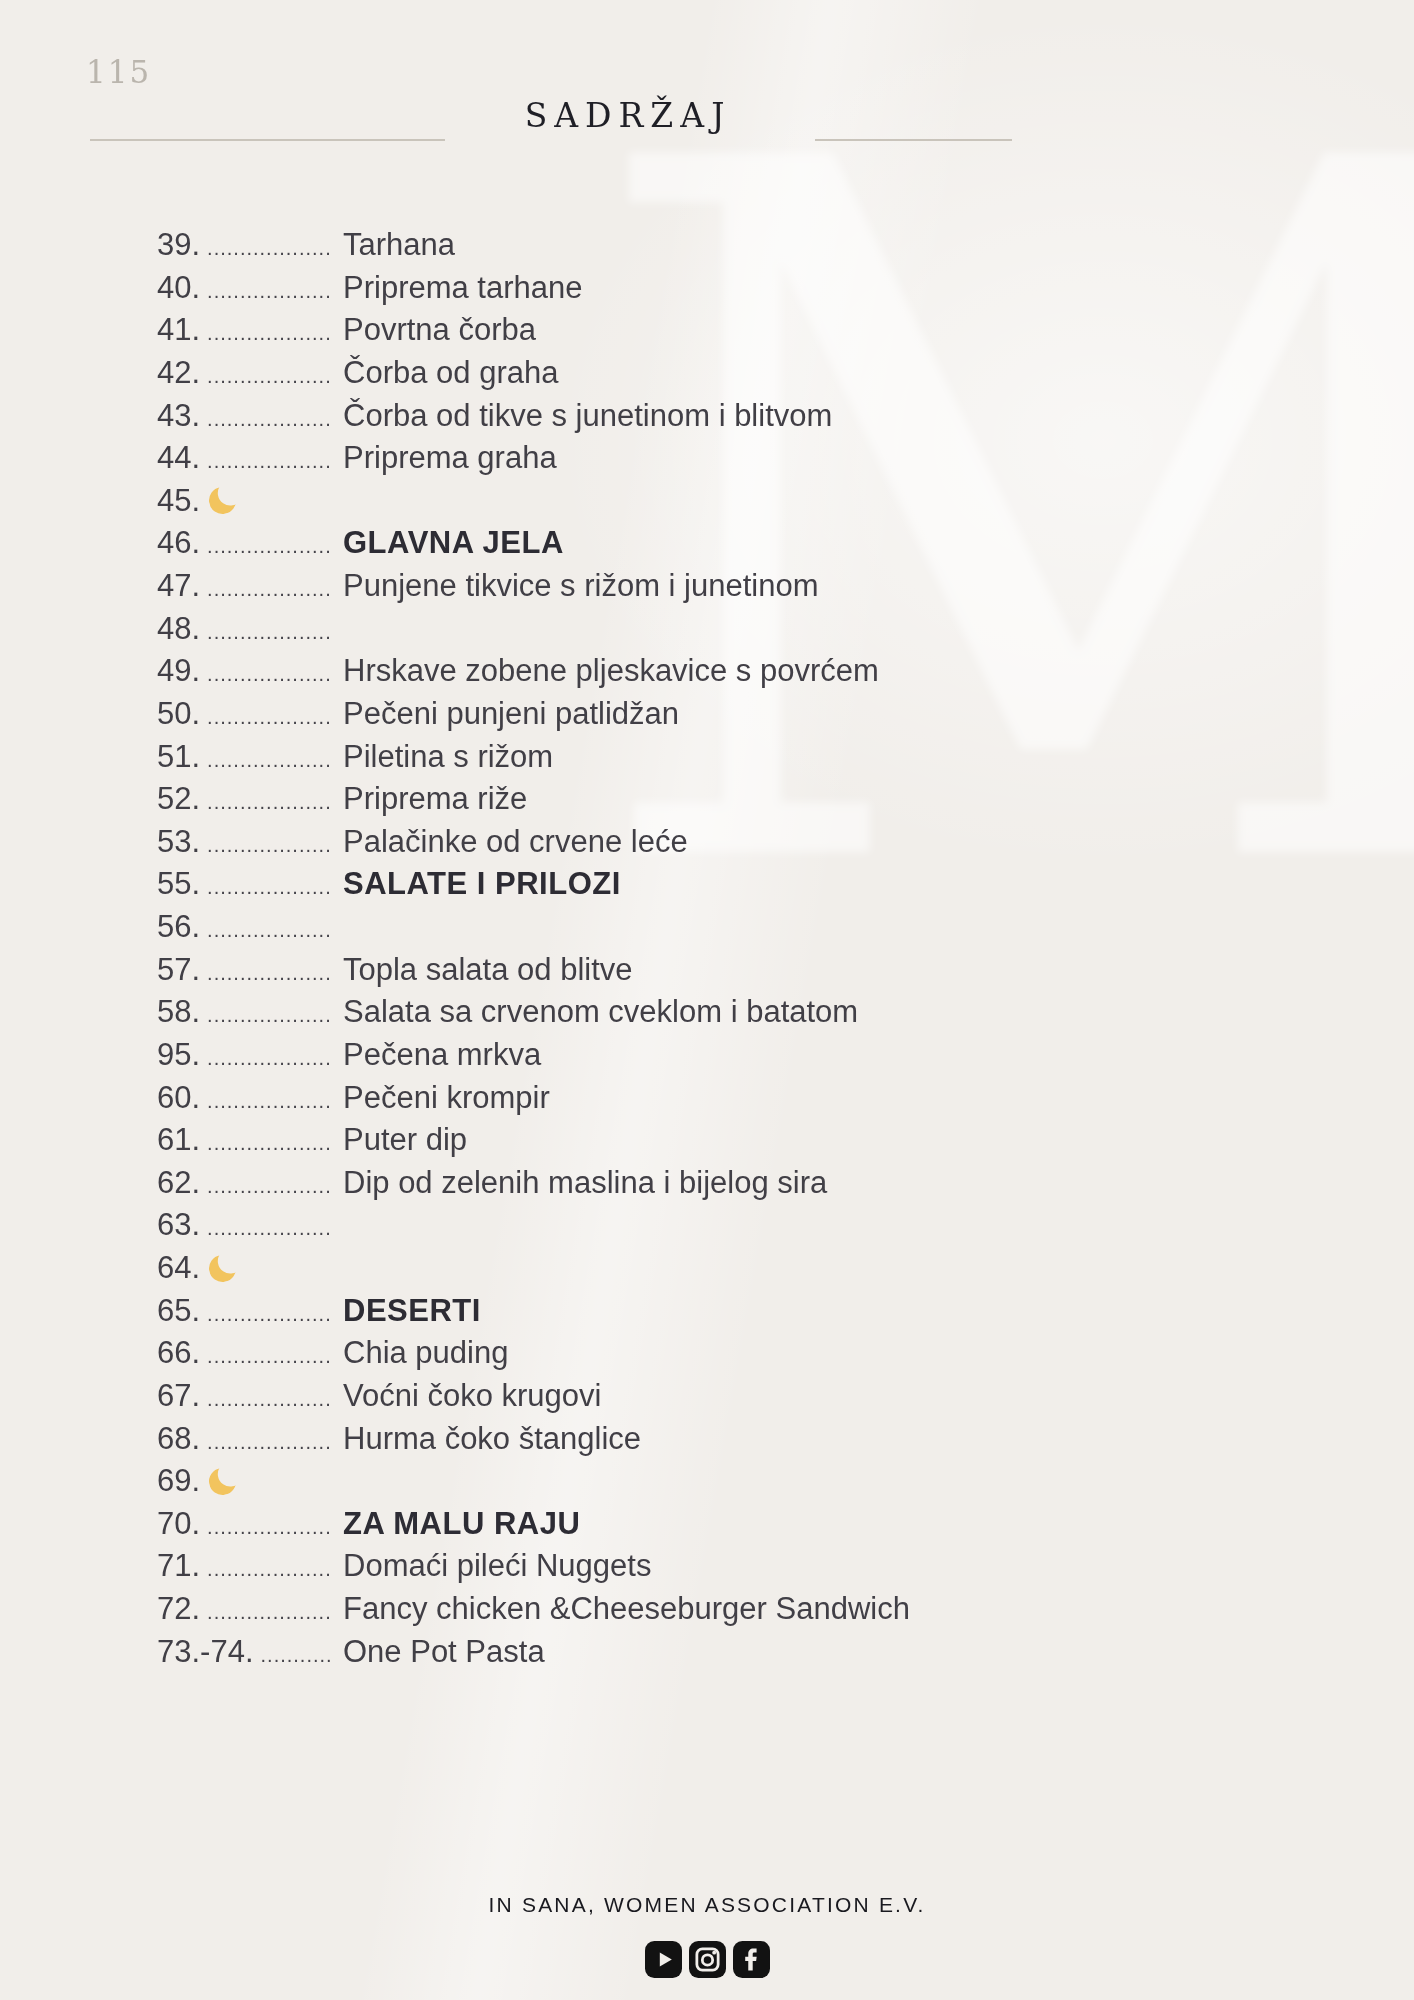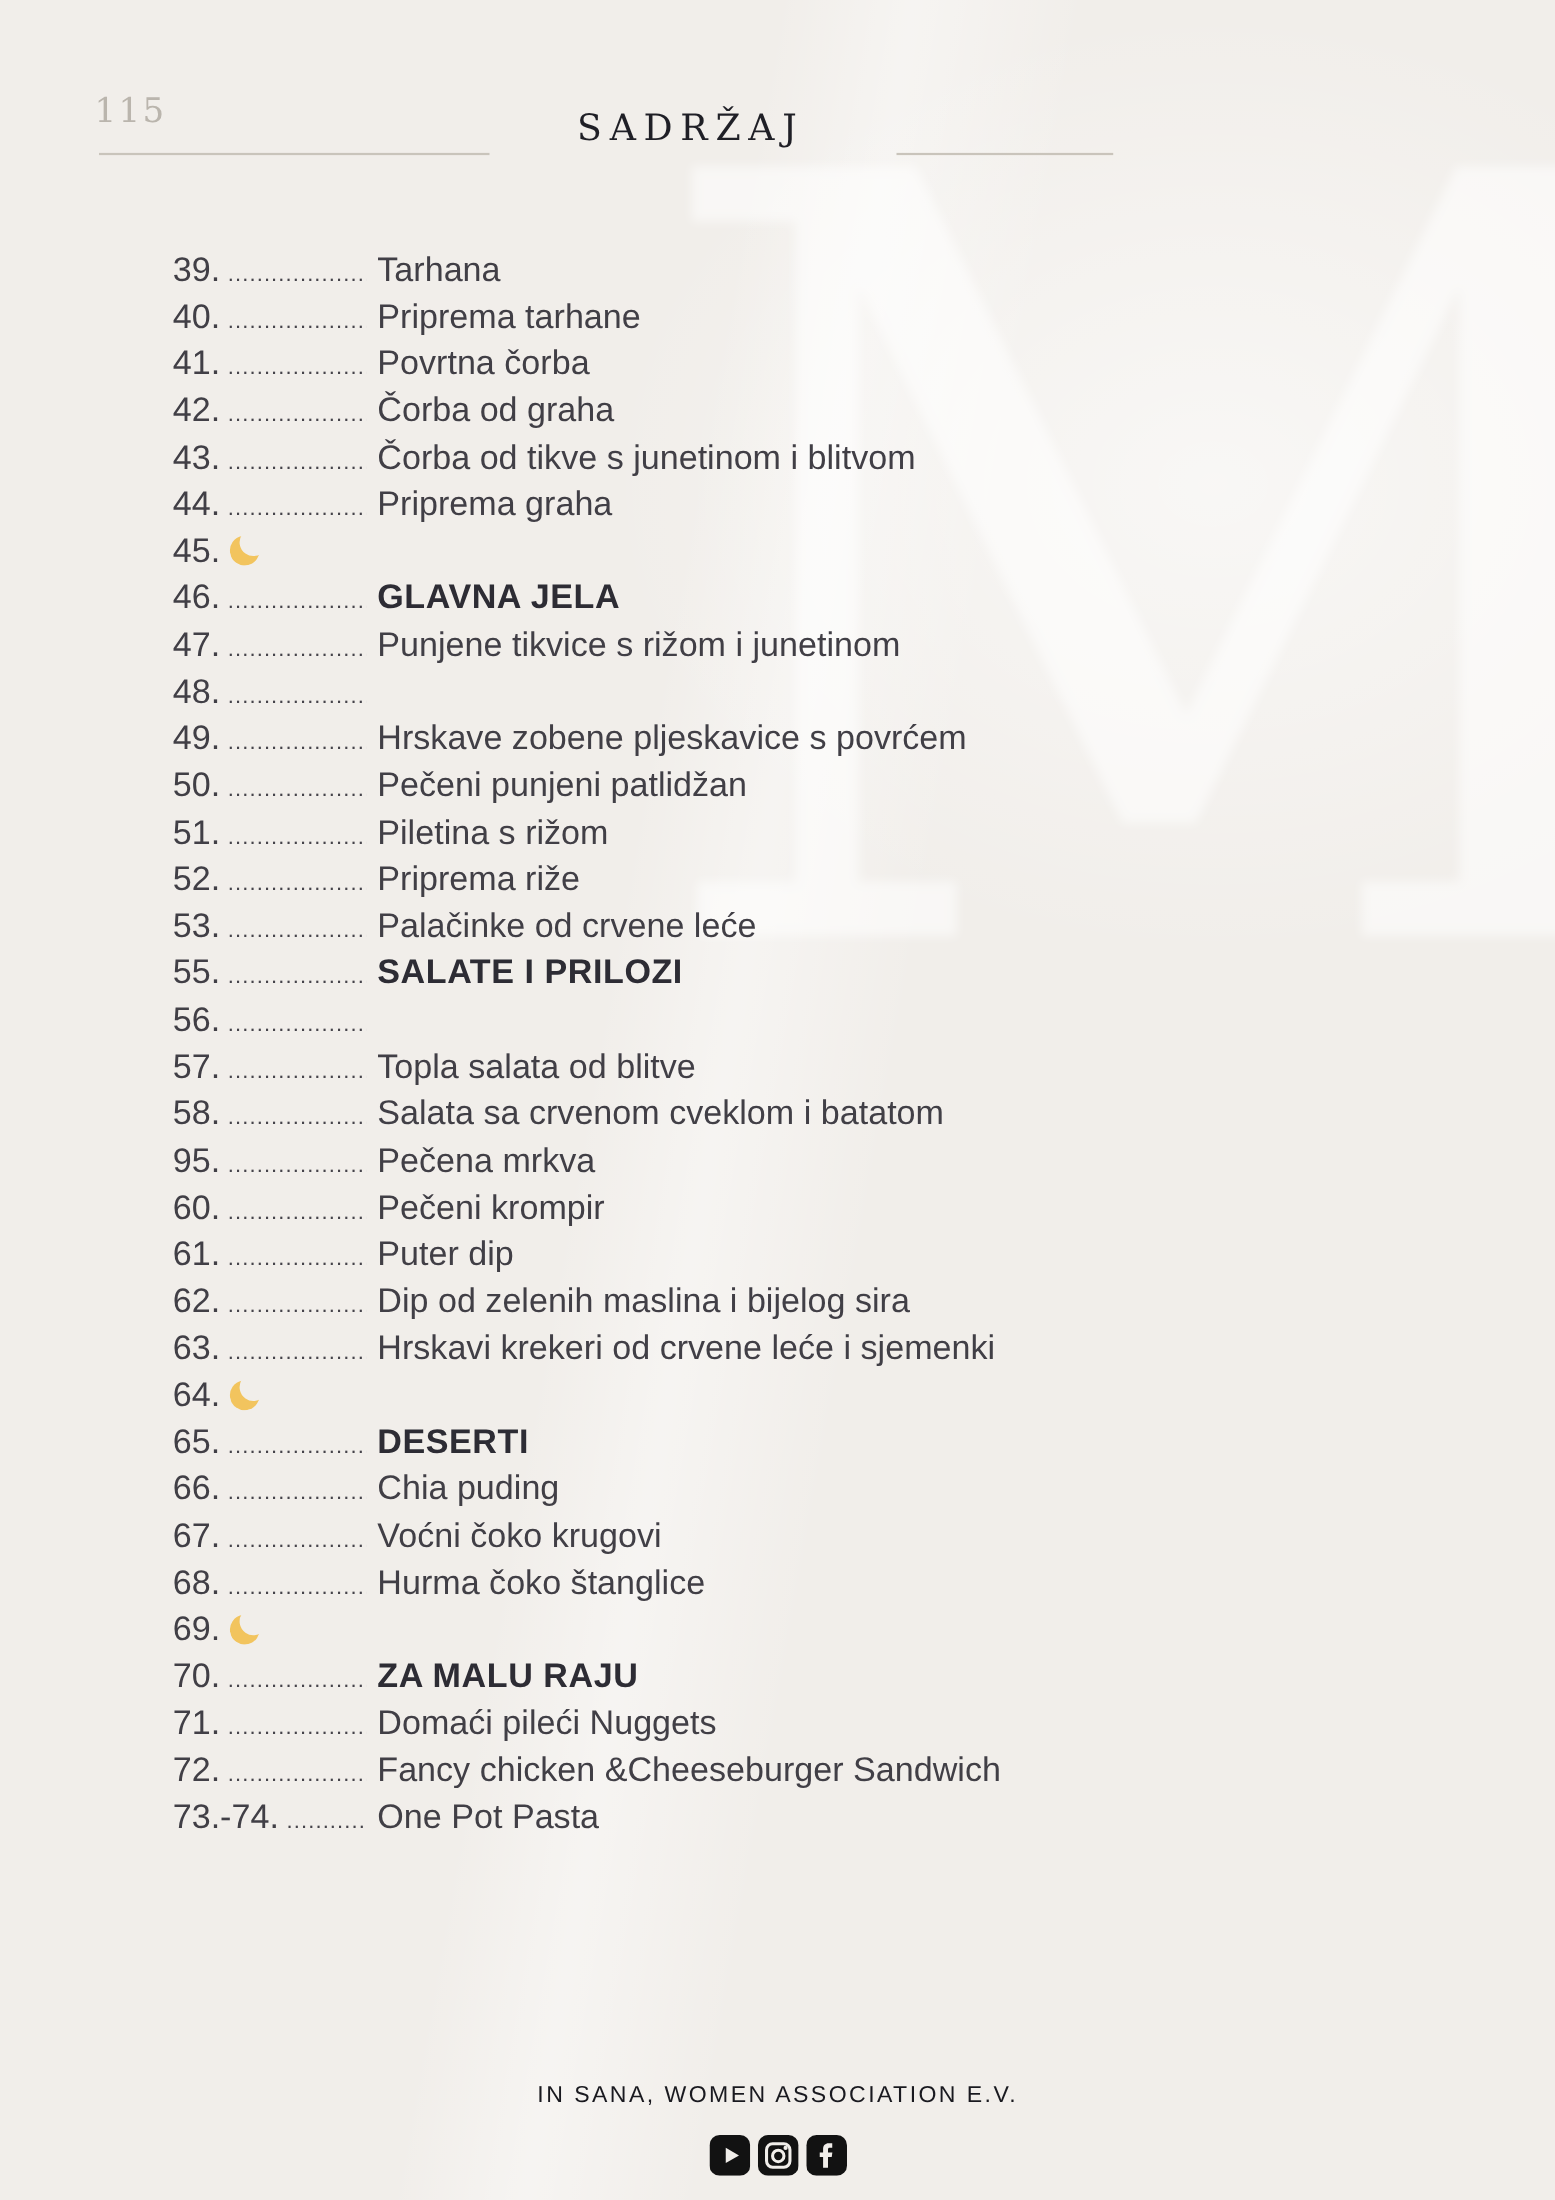--- a/index.html
+++ b/index.html
@@ -8,21 +8,21 @@
     background:
       radial-gradient(900px 700px at 78% 22%, rgba(255,255,255,0.55), rgba(255,255,255,0) 62%),
       linear-gradient(100deg, rgba(255,255,255,0) 40%, rgba(255,255,255,0.38) 47%, rgba(255,255,255,0) 56%),
       #f1eeea;
   }
   .watermark{position:absolute;top:40px;right:-150px;margin:0;
     font-family:"DejaVu Serif","Liberation Serif",serif;font-size:960px;line-height:1;
     color:rgba(255,255,255,0.55);filter:blur(5px);pointer-events:none;user-select:none;}
   
   .pagenum{position:absolute;left:86px;top:54px;font-family:"DejaVu Serif","Liberation Serif",serif;
-    font-size:31px;color:#bab5ad;letter-spacing:2px;margin-top:29px;}
+    font-size:31px;color:#bab5ad;letter-spacing:2px;}
   .title{position:absolute;left:428px;width:400px;top:96px;margin:0;text-align:center;
     font-family:"DejaVu Serif","Liberation Serif",serif;font-weight:400;
     font-size:33px;letter-spacing:7px;color:#1f1f26;}
   .rule{position:absolute;top:139px;height:2px;background:#c9c4bb;}
   .rule-left{left:90px;width:355px;}
   .rule-right{left:815px;width:197px;}
   
   .toc{position:absolute;left:157px;top:227px;right:20px;}
   .row{display:flex;align-items:baseline;height:42.64px;font-size:31px;color:#413f46;}
   .gutter{flex:0 0 176px;display:flex;align-items:baseline;overflow:hidden;}
@@ -263,21 +263,20 @@
       </div>
       <span class="label">Dip od zelenih maslina i bijelog sira</span>
     </div>
 
     <div class="row">
       <div class="gutter">
         <span class="num">63.</span>
 
         <span class="leader">........................................................</span>
       </div>
-      <span class="label">Hrskavi krekeri od crvene leće i sjemenki</span>
     </div>
 
     <div class="row moon">
       <div class="gutter">
         <span class="num">64.</span>
         <span class="moon-icon"></span>
         <span class="leader"></span>
       </div>
       <span class="label"></span>
     </div>

